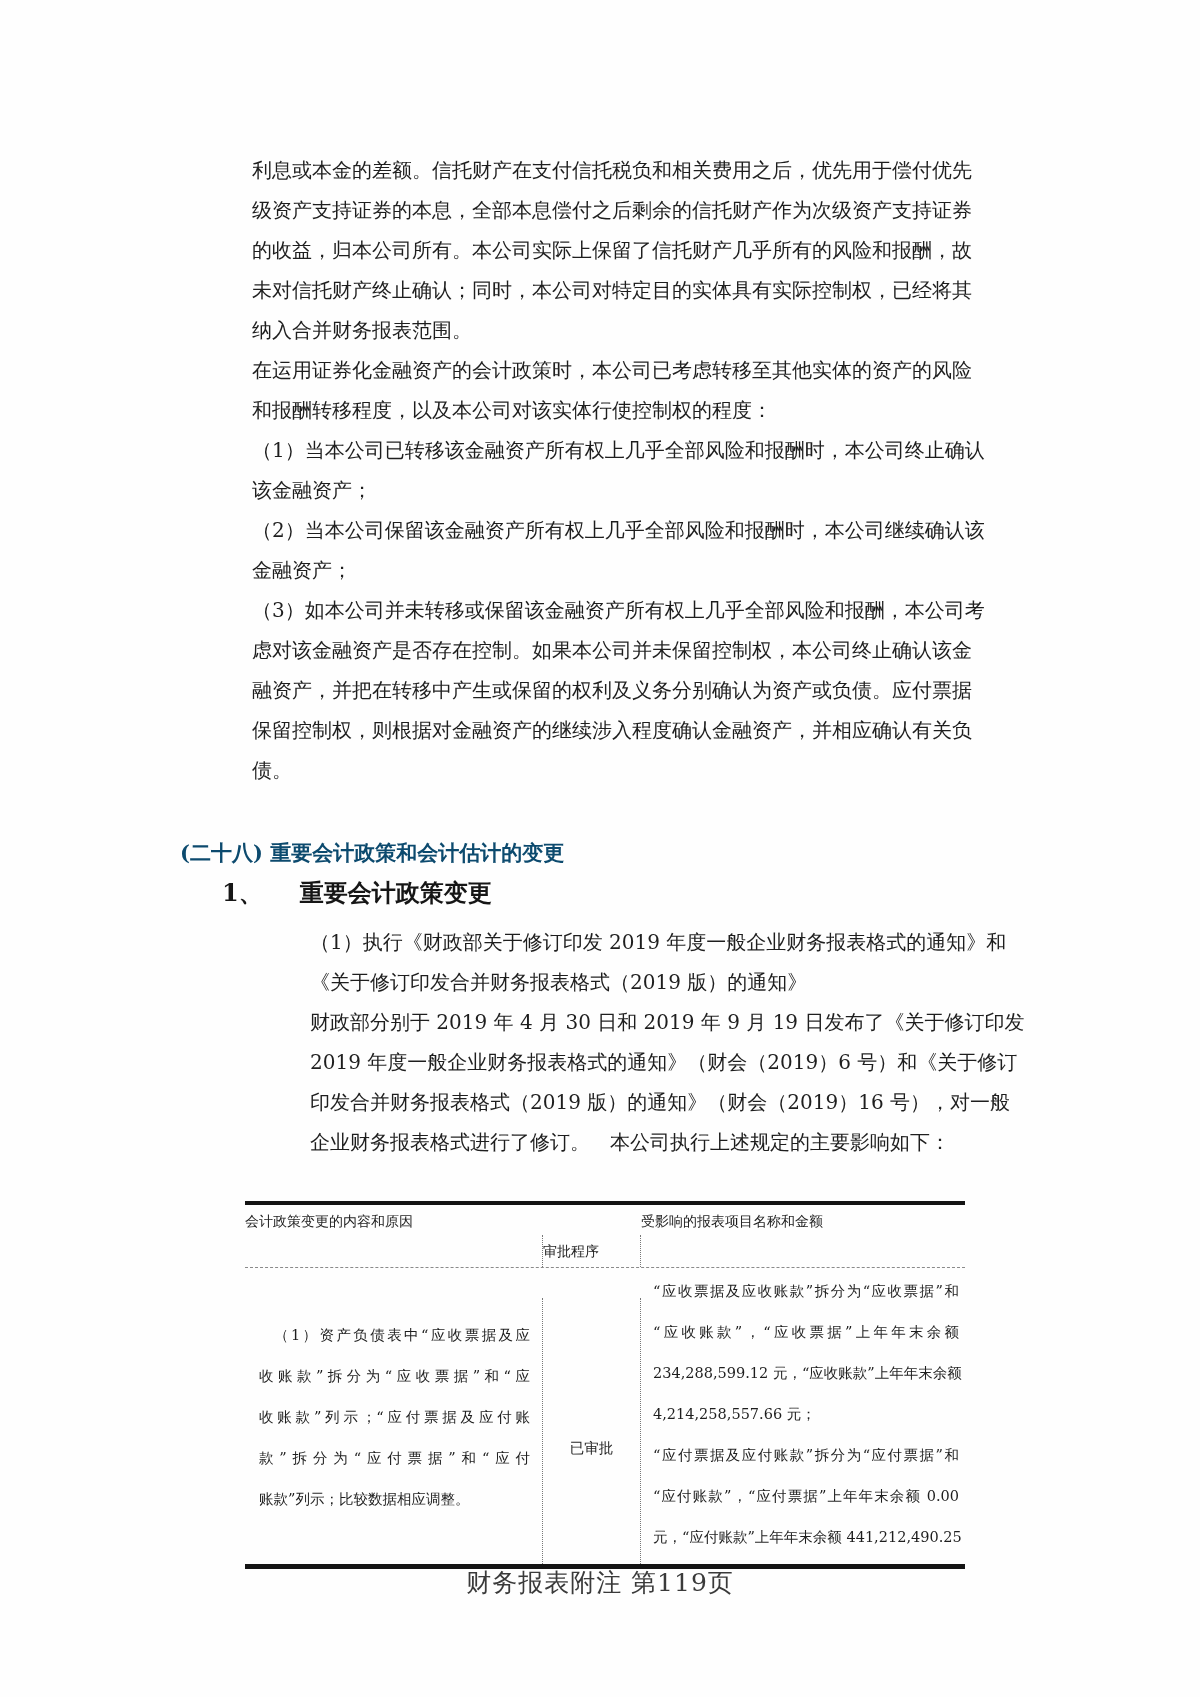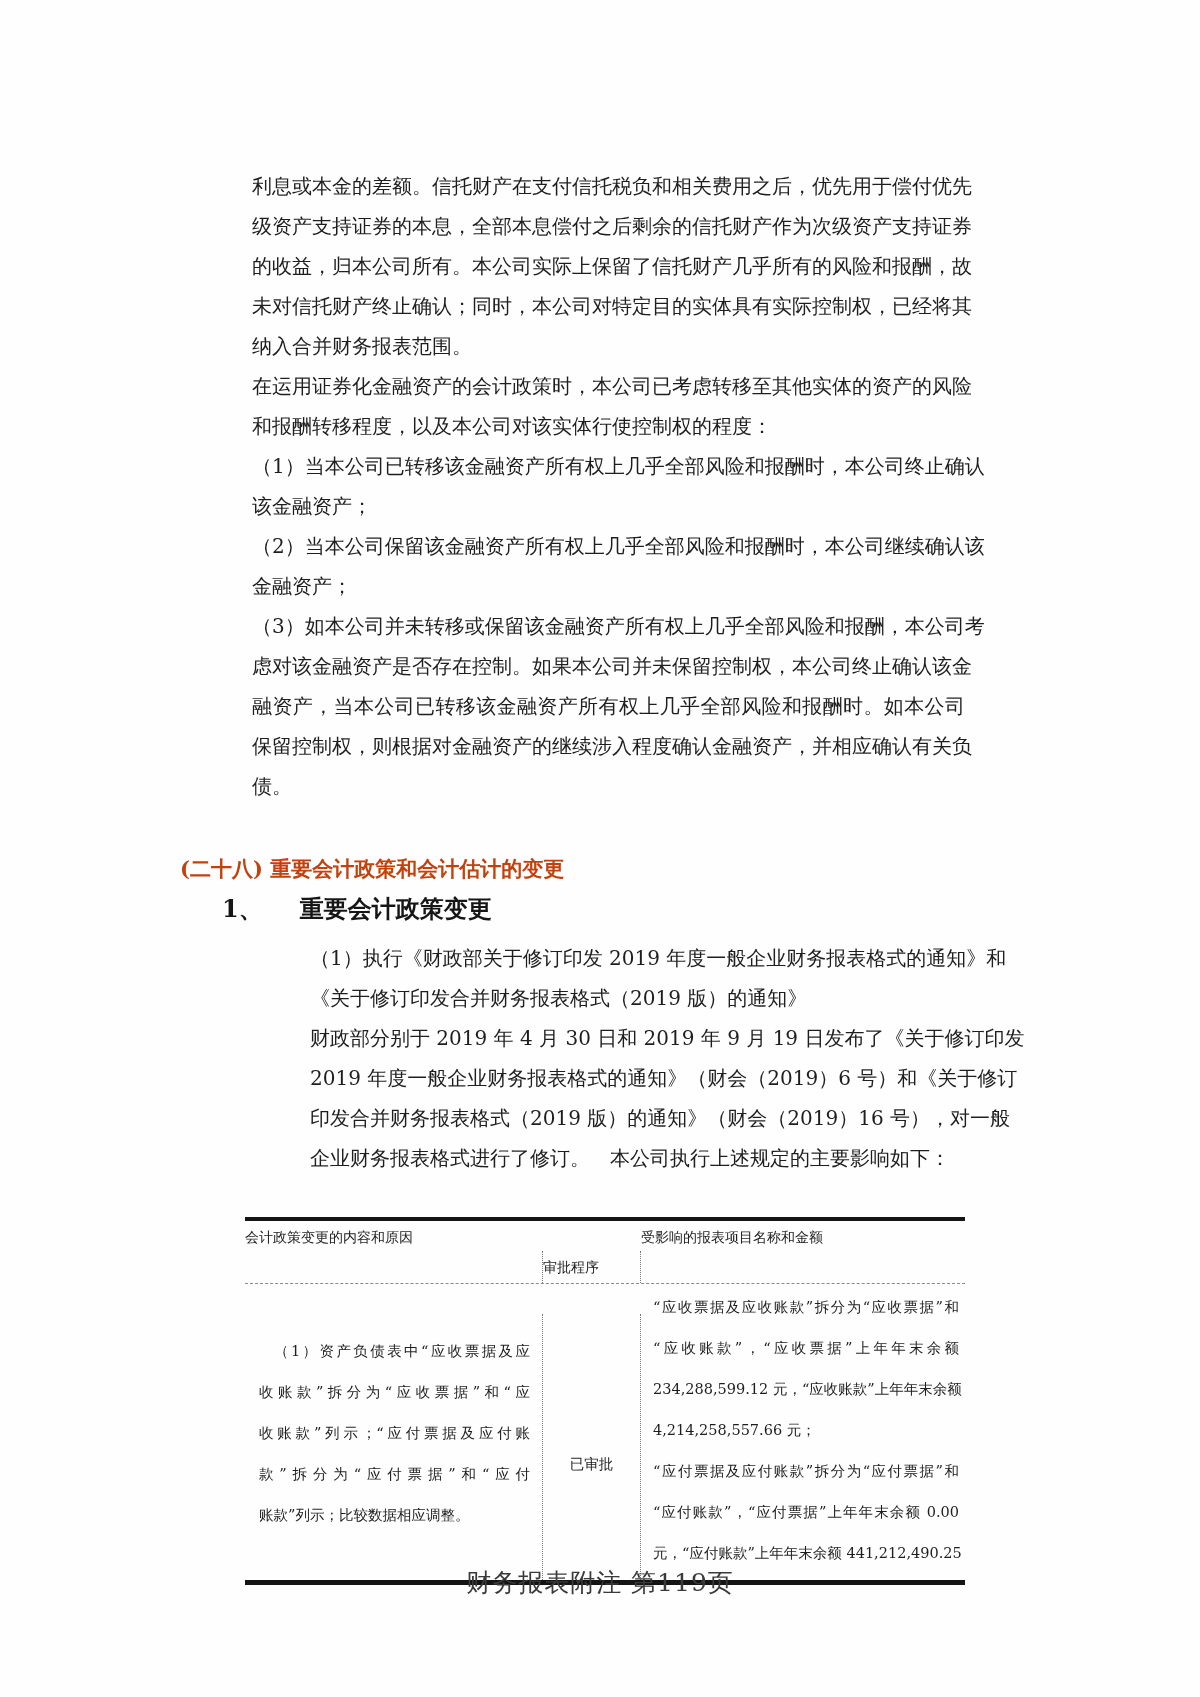--- a/index.html
+++ b/index.html
@@ -9,40 +9,40 @@
     width: 1200px;
     height: 1697px;
     background: #fefefe;
     overflow: hidden;
     font-family: "DejaVu Serif", "Liberation Serif", serif;
     color: #1e1e1e;
   }
   .content {
     position: absolute;
     left: 252px;
-    top: 166px;
+    top: 150px;
     width: 713px;
     font-size: 20px;
     line-height: 40px;
   }
   .jline {
     text-align: justify;
     text-align-last: justify;
     white-space: nowrap;
   }
   .jline.jlast {
     text-align-last: left;
   }
   .h1 {
     margin-left: -72px;
     margin-top: 43px;
     font-weight: 700;
     font-size: 21px;
     line-height: 40px;
-    color: #c2410c;
+    color: #0c4a6e;
     white-space: nowrap;
   }
   .h2 {
     margin-left: -30px;
     font-weight: 700;
     font-size: 24px;
     line-height: 40px;
     color: #161616;
     white-space: nowrap;
   }
@@ -114,21 +114,21 @@
       </div>
 
     <div class="para">
         <div class="jline">（2）当本公司保留该金融资产所有权上几乎全部风险和报酬时，本公司继续确认该</div>
         <div class="jline jlast">金融资产；</div>
       </div>
 
     <div class="para">
         <div class="jline">（3）如本公司并未转移或保留该金融资产所有权上几乎全部风险和报酬，本公司考</div>
         <div class="jline">虑对该金融资产是否存在控制。如果本公司并未保留控制权，本公司终止确认该金</div>
-        <div class="jline">融资产，当本公司已转移该金融资产所有权上几乎全部风险和报酬时。如本公司</div>
+        <div class="jline">融资产，并把在转移中产生或保留的权利及义务分别确认为资产或负债。应付票据</div>
         <div class="jline">保留控制权，则根据对金融资产的继续涉入程度确认金融资产，并相应确认有关负</div>
         <div class="jline jlast">债。</div>
       </div>
 
     <div class="h1">(二十八) 重要会计政策和会计估计的变更</div>
 
     <div class="h2">
       <span>1、</span><span class="h2label">重要会计政策变更</span>
     </div>
 

